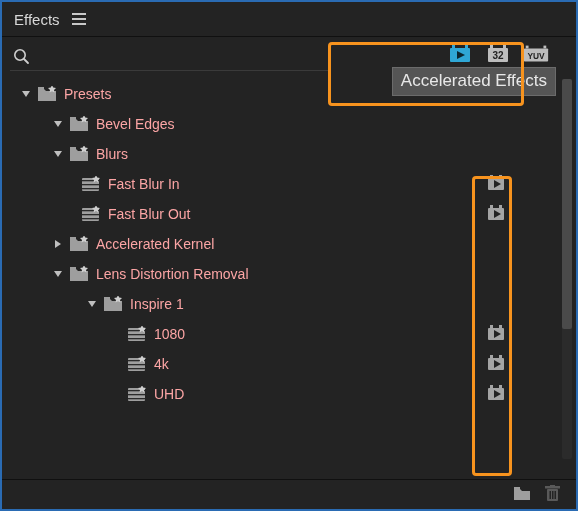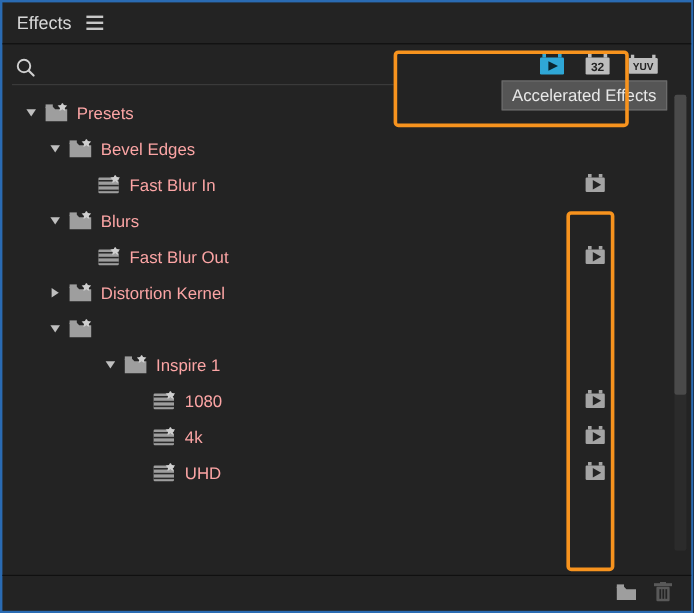--- a/index.html
+++ b/index.html
@@ -11,35 +11,35 @@
   .hamburger span { width: 14px; height: 2px; background: #c8c8c8; }
   .divider { height: 1px; background: #101010; }
   .search-row { height: 38px; display: flex; align-items: center; padding-left: 10px; position: relative; }
   .search-wrap { display: flex; align-items: center; gap: 8px; width: 300px; }
   .search-wrap svg { flex: 0 0 auto; }
   .search-input { background: transparent; border: none; outline: none; color: #ddd; font-size: 14px; width: 100%; }
   .search-underline { position: absolute; left: 8px; bottom: 4px; width: 318px; height: 1px; background: #3a3a3a; }
   .badge-row { position: absolute; right: 20px; top: 2px; display: flex; align-items: flex-end; gap: 10px; padding: 4px 6px 2px 6px; }
   .badge { width: 28px; height: 22px; display: flex; align-items: center; justify-content: center; }
   .accel-badge svg rect { fill: #2fa7d6; }
-  .tooltip { position: absolute; right: 20px; top: 30px; background: #555; border: 1px solid #6b6b6b; color: #e8e8e8; padding: 3px 8px 4px 8px; font-size: 14px; }
+  .tooltip { position: absolute; right: 20px; top: 30px; background: #555; border: 1px solid #6b6b6b; color: #e8e8e8; padding: 3px 8px 4px 8px; font-size: 17px; }
   .highlight-top { position: absolute; border: 3px solid #f7931e; border-radius: 4px; pointer-events: none; }
   .highlight-top.top   { left: 328px; top: 42px; width: 196px; height: 64px; }
   .highlight-top.right { left: 472px; top: 176px; width: 40px; height: 300px; }
   .tree { flex: 1 1 auto; overflow: hidden; position: relative; padding-top: 4px; }
   .tree-scroll { position: absolute; right: 4px; top: 4px; width: 10px; height: 380px; background: #2b2b2b; border-radius: 2px; }
   .tree-scroll-thumb { position: absolute; right: 0; top: 0; width: 10px; height: 250px; background: #4a4a4a; border-radius: 2px; }
   .row { display: flex; align-items: center; height: 30px; padding-right: 60px; position: relative; }
   .row .caret { width: 12px; display: flex; justify-content: center; margin-right: 4px; }
   .row .caret svg { display: block; }
   .row .folder, .row .file { width: 22px; display: flex; justify-content: center; margin-right: 6px; }
   .row .label { color: #fca5a5; font-size: 14px; }
   .accel-mark { position: absolute; right: 70px; top: 6px; }
   .depth-0 { padding-left: 18px; }
-  .depth-1 { padding-left: 38px; }
+  .depth-1 { padding-left: 50px; }
   .depth-2 { padding-left: 62px; }
   .depth-3 { padding-left: 84px; }
   .depth-4 { padding-left: 108px; }
   .footer { height: 30px; border-top: 1px solid #101010; display: flex; align-items: center; justify-content: flex-end; gap: 14px; padding-right: 16px; }
   .footer .ico { opacity: .8; }
   .footer .ico.disabled { opacity: .35; }
 </style>
 </head>
 <body>
 
@@ -120,101 +120,102 @@
         </span>
         <span class="folder">
           <svg width="20" height="16" viewBox="0 0 20 16">
             <path d="M1 3 h6 l2 2 h10 v10 h-18 z" fill="#9e9e9e"></path>
             <rect x="1" y="1" width="6" height="3" fill="#9e9e9e"></rect>
             <polygon points="15,-1 16.2,1.6 19,2 17,4 17.5,6.6 15,5.2 12.5,6.6 13,4 11,2 13.8,1.6" fill="#cfcfcf"></polygon>
           </svg>
         </span>
         <span class="label">Bevel Edges</span>
       </div>
+      <div class="row depth-1">
+        <span class="caret">
+          <svg width="10" height="10" viewBox="0 0 10 10">
+            <polygon points="1,2 9,2 5,8" fill="#bfbfbf"></polygon>
+          </svg>
+        </span>
+        <span class="folder">
+          <svg width="20" height="16" viewBox="0 0 20 16">
+            <path d="M1 3 h6 l2 2 h10 v10 h-18 z" fill="#9e9e9e"></path>
+            <rect x="1" y="1" width="6" height="3" fill="#9e9e9e"></rect>
+            <polygon points="15,-1 16.2,1.6 19,2 17,4 17.5,6.6 15,5.2 12.5,6.6 13,4 11,2 13.8,1.6" fill="#cfcfcf"></polygon>
+          </svg>
+        </span>
+        <span class="label">Blurs</span>
+      </div>
       <div class="row depth-2">
         <span class="caret"></span>
         <span class="file">
           <svg width="20" height="16" viewBox="0 0 20 16">
             <rect x="1" y="2" width="17" height="13" rx="1" fill="#9e9e9e"></rect>
             <rect x="1" y="4" width="17" height="1.3" fill="#2a2a2a"></rect>
             <rect x="1" y="8" width="17" height="1.3" fill="#2a2a2a"></rect>
             <rect x="1" y="12" width="17" height="1.3" fill="#2a2a2a"></rect>
             <polygon points="15,-1 16.2,1.6 19,2 17,4 17.5,6.6 15,5.2 12.5,6.6 13,4 11,2 13.8,1.6" fill="#cfcfcf"></polygon>
           </svg>
         </span>
         <span class="label">Fast Blur In</span>
         <span class="accel-mark"><svg width="20" height="17" viewBox="0 0 20 17">
             <rect x="2" y="3" width="16" height="12" rx="1" fill="#a4a4a4"></rect>
             <rect x="4" y="0" width="3" height="3" fill="#a4a4a4"></rect>
             <rect x="13" y="0" width="3" height="3" fill="#a4a4a4"></rect>
             <polygon points="8,5 8,13 15,9" fill="#232323"></polygon>
           </svg></span>
       </div>
+      <div class="row depth-2">
+        <span class="caret"></span>
+        <span class="file">
+          <svg width="20" height="16" viewBox="0 0 20 16">
+            <rect x="1" y="2" width="17" height="13" rx="1" fill="#9e9e9e"></rect>
+            <rect x="1" y="4" width="17" height="1.3" fill="#2a2a2a"></rect>
+            <rect x="1" y="8" width="17" height="1.3" fill="#2a2a2a"></rect>
+            <rect x="1" y="12" width="17" height="1.3" fill="#2a2a2a"></rect>
+            <polygon points="15,-1 16.2,1.6 19,2 17,4 17.5,6.6 15,5.2 12.5,6.6 13,4 11,2 13.8,1.6" fill="#cfcfcf"></polygon>
+          </svg>
+        </span>
+        <span class="label">Fast Blur Out</span>
+        <span class="accel-mark"><svg width="20" height="17" viewBox="0 0 20 17">
+            <rect x="2" y="3" width="16" height="12" rx="1" fill="#a4a4a4"></rect>
+            <rect x="4" y="0" width="3" height="3" fill="#a4a4a4"></rect>
+            <rect x="13" y="0" width="3" height="3" fill="#a4a4a4"></rect>
+            <polygon points="8,5 8,13 15,9" fill="#232323"></polygon>
+          </svg></span>
+      </div>
       <div class="row depth-1">
         <span class="caret">
           <svg width="10" height="10" viewBox="0 0 10 10">
-            <polygon points="1,2 9,2 5,8" fill="#bfbfbf"></polygon>
-          </svg>
-        </span>
-        <span class="folder">
-          <svg width="20" height="16" viewBox="0 0 20 16">
-            <path d="M1 3 h6 l2 2 h10 v10 h-18 z" fill="#9e9e9e"></path>
-            <rect x="1" y="1" width="6" height="3" fill="#9e9e9e"></rect>
-            <polygon points="15,-1 16.2,1.6 19,2 17,4 17.5,6.6 15,5.2 12.5,6.6 13,4 11,2 13.8,1.6" fill="#cfcfcf"></polygon>
-          </svg>
-        </span>
-        <span class="label">Blurs</span>
-      </div>
-      <div class="row depth-2">
-        <span class="caret"></span>
-        <span class="file">
-          <svg width="20" height="16" viewBox="0 0 20 16">
-            <rect x="1" y="2" width="17" height="13" rx="1" fill="#9e9e9e"></rect>
-            <rect x="1" y="4" width="17" height="1.3" fill="#2a2a2a"></rect>
-            <rect x="1" y="8" width="17" height="1.3" fill="#2a2a2a"></rect>
-            <rect x="1" y="12" width="17" height="1.3" fill="#2a2a2a"></rect>
-            <polygon points="15,-1 16.2,1.6 19,2 17,4 17.5,6.6 15,5.2 12.5,6.6 13,4 11,2 13.8,1.6" fill="#cfcfcf"></polygon>
-          </svg>
-        </span>
-        <span class="label">Fast Blur Out</span>
-        <span class="accel-mark"><svg width="20" height="17" viewBox="0 0 20 17">
-            <rect x="2" y="3" width="16" height="12" rx="1" fill="#a4a4a4"></rect>
-            <rect x="4" y="0" width="3" height="3" fill="#a4a4a4"></rect>
-            <rect x="13" y="0" width="3" height="3" fill="#a4a4a4"></rect>
-            <polygon points="8,5 8,13 15,9" fill="#232323"></polygon>
-          </svg></span>
+            <polygon points="2,1 8,5 2,9" fill="#bfbfbf"></polygon>
+          </svg>
+        </span>
+        <span class="folder">
+          <svg width="20" height="16" viewBox="0 0 20 16">
+            <path d="M1 3 h6 l2 2 h10 v10 h-18 z" fill="#9e9e9e"></path>
+            <rect x="1" y="1" width="6" height="3" fill="#9e9e9e"></rect>
+            <polygon points="15,-1 16.2,1.6 19,2 17,4 17.5,6.6 15,5.2 12.5,6.6 13,4 11,2 13.8,1.6" fill="#cfcfcf"></polygon>
+          </svg>
+        </span>
+        <span class="label">Accelerated Kernel</span>
       </div>
       <div class="row depth-1">
         <span class="caret">
           <svg width="10" height="10" viewBox="0 0 10 10">
-            <polygon points="2,1 8,5 2,9" fill="#bfbfbf"></polygon>
-          </svg>
-        </span>
-        <span class="folder">
-          <svg width="20" height="16" viewBox="0 0 20 16">
-            <path d="M1 3 h6 l2 2 h10 v10 h-18 z" fill="#9e9e9e"></path>
-            <rect x="1" y="1" width="6" height="3" fill="#9e9e9e"></rect>
-            <polygon points="15,-1 16.2,1.6 19,2 17,4 17.5,6.6 15,5.2 12.5,6.6 13,4 11,2 13.8,1.6" fill="#cfcfcf"></polygon>
-          </svg>
-        </span>
-        <span class="label">Distortion Kernel</span>
-      </div>
-      <div class="row depth-1">
-        <span class="caret">
-          <svg width="10" height="10" viewBox="0 0 10 10">
-            <polygon points="1,2 9,2 5,8" fill="#bfbfbf"></polygon>
-          </svg>
-        </span>
-        <span class="folder">
-          <svg width="20" height="16" viewBox="0 0 20 16">
-            <path d="M1 3 h6 l2 2 h10 v10 h-18 z" fill="#9e9e9e"></path>
-            <rect x="1" y="1" width="6" height="3" fill="#9e9e9e"></rect>
-            <polygon points="15,-1 16.2,1.6 19,2 17,4 17.5,6.6 15,5.2 12.5,6.6 13,4 11,2 13.8,1.6" fill="#cfcfcf"></polygon>
-          </svg>
-        </span>
+            <polygon points="1,2 9,2 5,8" fill="#bfbfbf"></polygon>
+          </svg>
+        </span>
+        <span class="folder">
+          <svg width="20" height="16" viewBox="0 0 20 16">
+            <path d="M1 3 h6 l2 2 h10 v10 h-18 z" fill="#9e9e9e"></path>
+            <rect x="1" y="1" width="6" height="3" fill="#9e9e9e"></rect>
+            <polygon points="15,-1 16.2,1.6 19,2 17,4 17.5,6.6 15,5.2 12.5,6.6 13,4 11,2 13.8,1.6" fill="#cfcfcf"></polygon>
+          </svg>
+        </span>
+        <span class="label">Lens Distortion Removal</span>
       </div>
       <div class="row depth-3">
         <span class="caret">
           <svg width="10" height="10" viewBox="0 0 10 10">
             <polygon points="1,2 9,2 5,8" fill="#bfbfbf"></polygon>
           </svg>
         </span>
         <span class="folder">
           <svg width="20" height="16" viewBox="0 0 20 16">
             <path d="M1 3 h6 l2 2 h10 v10 h-18 z" fill="#9e9e9e"></path>

